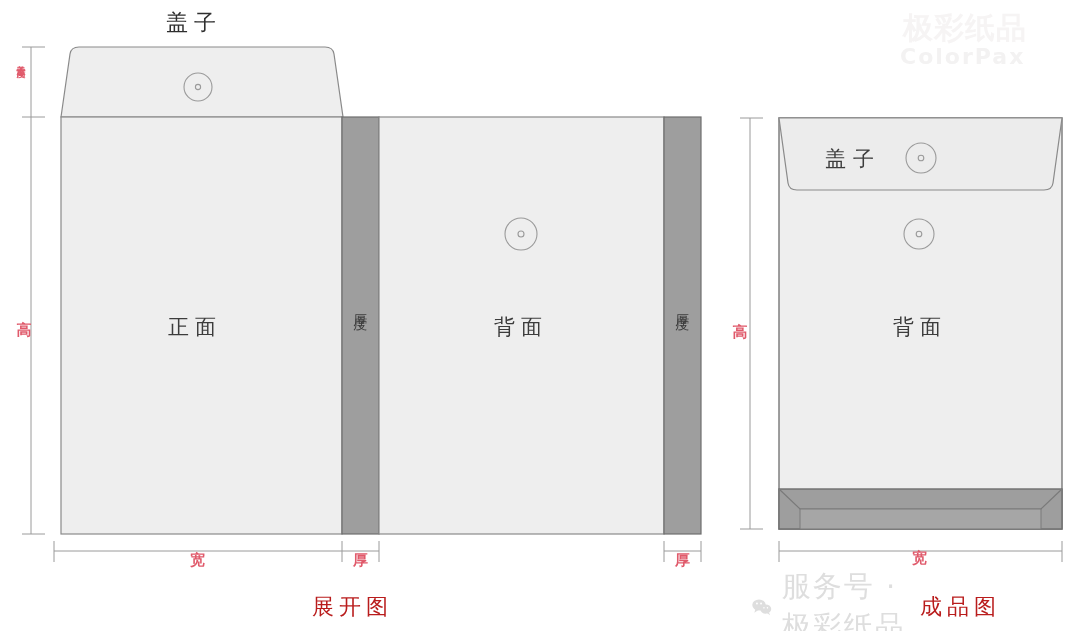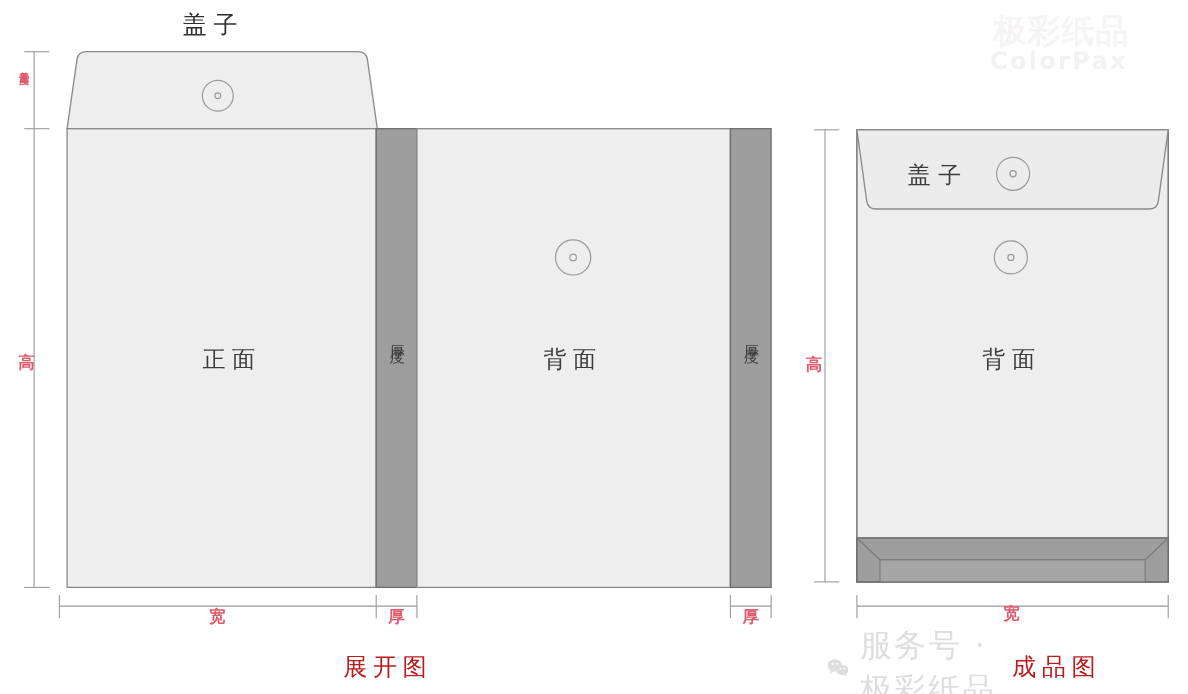--- a/index.html
+++ b/index.html
@@ -192,21 +192,21 @@
 
   <div class="txt wm-logo-cn" style="left:903px; top:8px;">极彩纸品</div>
   <div class="txt wm-logo-en" style="left:900px; top:44px;">ColorPax</div>
 
   <div class="txt flap-title" style="left:166px; top:8px;">盖子</div>
 
   <div class="txt dim-small" style="left:16px; top:58px;">盖子高度</div>
 
   <div class="txt dim-vert" style="left:14px; top:308px;">高</div>
 
-  <div class="txt panel-label" style="left:184px; top:313px;">正面</div>
+  <div class="txt panel-label" style="left:168px; top:313px;">正面</div>
 
   <div class="txt gusset-label" style="left:353px; top:303px;">厚度</div>
 
   <div class="txt panel-label" style="left:494px; top:313px;">背面</div>
 
   <div class="txt gusset-label" style="left:675px; top:303px;">厚度</div>
 
   <div class="txt dim" style="left:190px; top:551px;">宽</div>
 
   <div class="txt dim" style="left:353px; top:551px;">厚</div>

